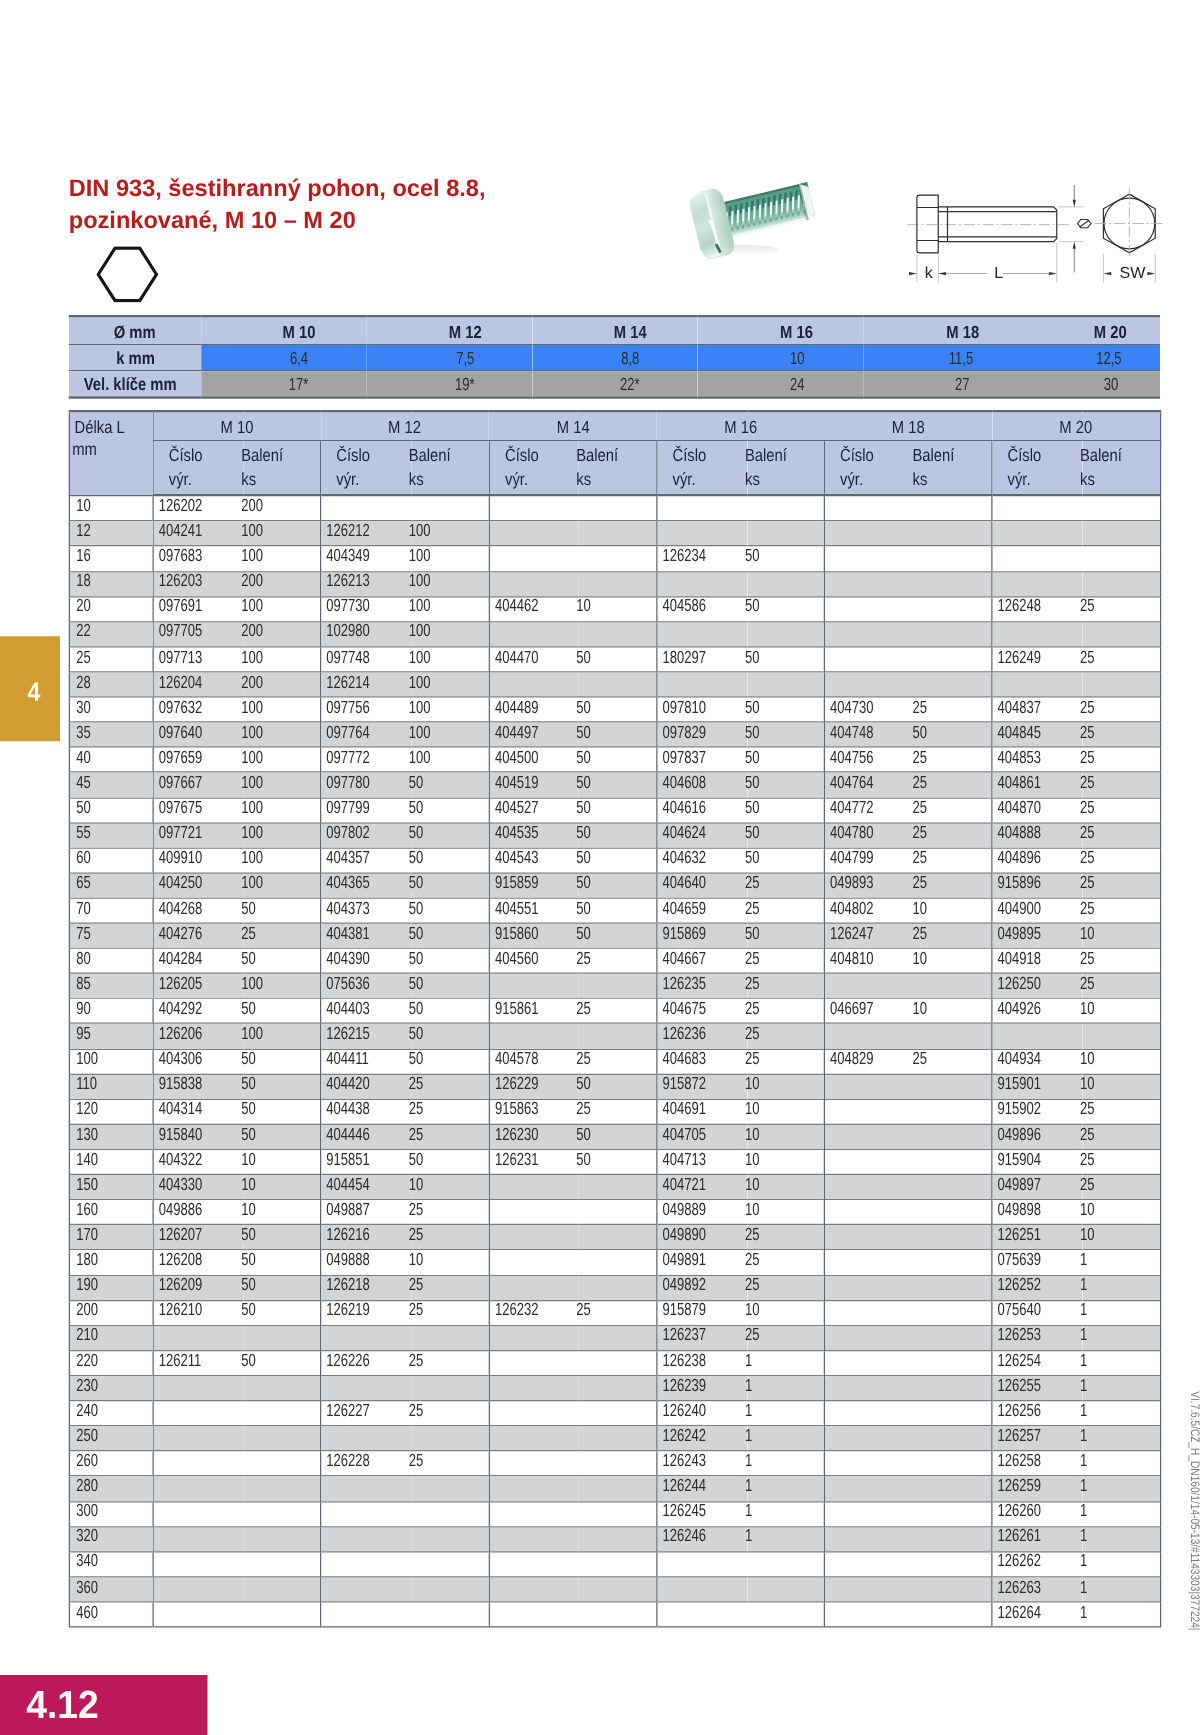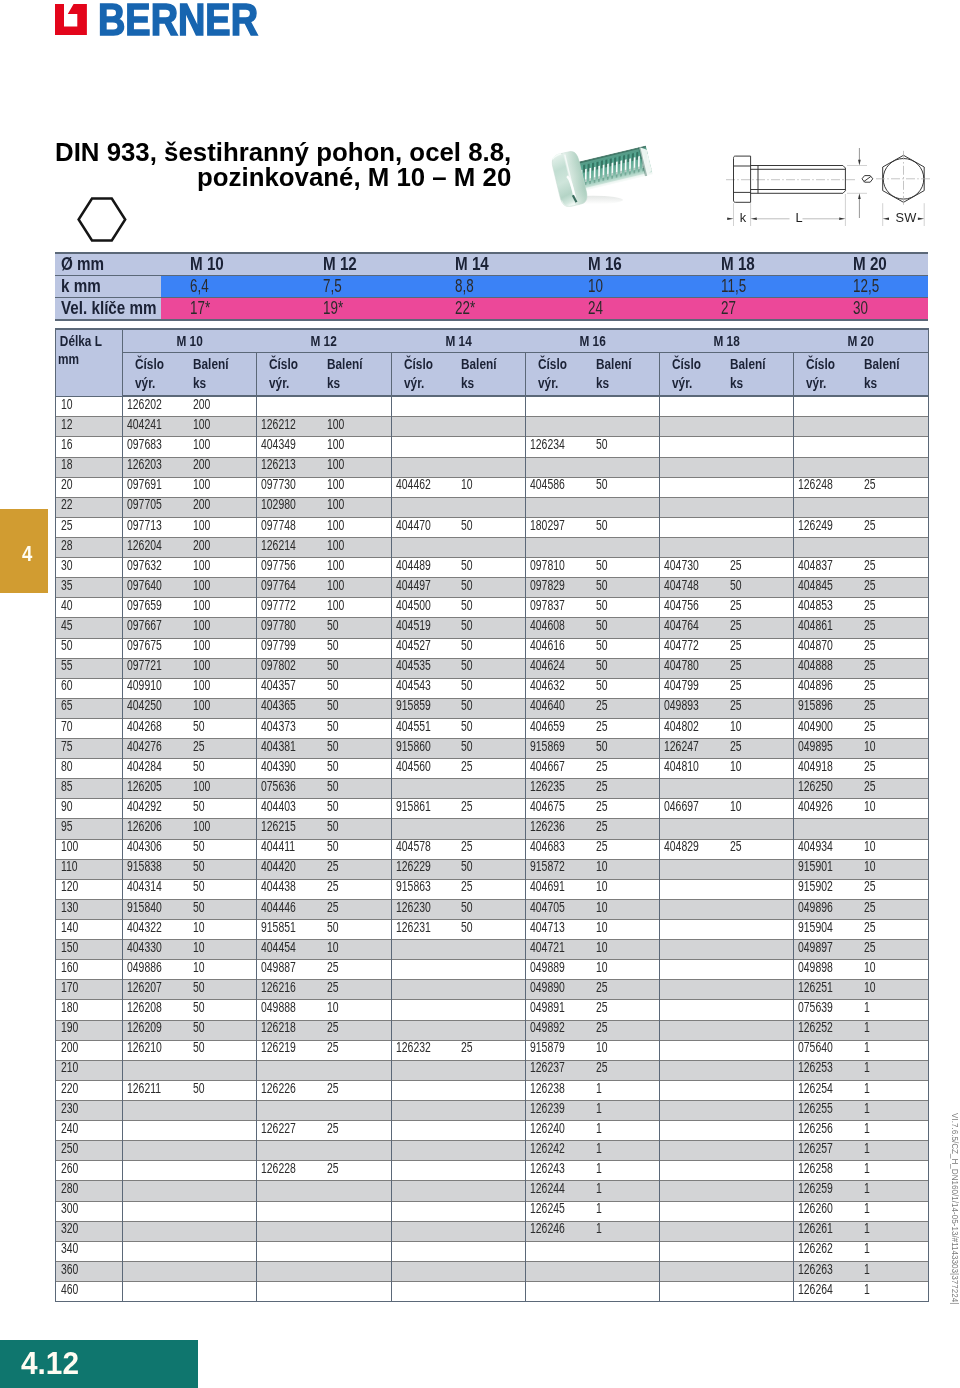--- a/index.html
+++ b/index.html
@@ -18,71 +18,71 @@
   .logo-mark{position:absolute;left:54.7px;top:4.1px;width:31.9px;height:31.2px;}
   .logo-text{position:absolute;left:98.0px;top:-3px;font-weight:bold;font-size:45px;
              color:#1765B0;line-height:45px;transform-origin:0 0;transform:scaleX(0.842);-webkit-text-stroke:1.6px #1765B0;}
 
   
   .titlebar{position:absolute;left:0;top:57.8px;width:960px;height:45.8px;background:#D19C31;}
   .titlebar span{position:absolute;left:53.9px;top:1.6px;font-size:38.3px;font-weight:bold;color:#FFFFFF;
                  transform-origin:0 0;transform:scaleX(0.878);display:inline-block;}
 
   
-  .heading{position:absolute;left:54.8px;top:140.3px;font-size:26px;font-weight:bold;color:#000000;line-height:24.7px;text-align:right;}
+  .heading{position:absolute;left:54.8px;top:140.3px;font-size:19px;font-weight:bold;color:#b91c1c;line-height:24.7px;}
   .heading div{transform-origin:0 0;transform:scaleX(0.993);}
 
   
   .hexicon{position:absolute;left:76.5px;top:196.5px;}
 
   
   .photo{position:absolute;left:545px;top:137px;}
   .drawing{position:absolute;left:718px;top:148px;}
 
   
   .sidetab{position:absolute;left:0;top:509.4px;width:47.9px;height:84px;background:#D19C31;}
   .sidetab span{position:absolute;left:21.5px;top:34.6px;font-weight:bold;font-size:21.5px;
      color:#FFFDF2;line-height:20px;display:inline-block;transform-origin:0 0;transform:scaleX(0.86);}
 
   
-  .badge{position:absolute;left:0;top:1339.6px;width:198px;height:48.4px;background:#0f766e;}
+  .badge{position:absolute;left:0;top:1339.6px;width:166px;height:48.4px;background:#be185d;}
   .badge span{position:absolute;left:21.0px;top:8.7px;font-size:31.5px;font-weight:bold;color:#FFFCF2;
      transform-origin:0 0;transform:scaleX(0.945);display:inline-block;line-height:31.5px;}
 
   
   .fcode{position:absolute;left:959.5px;top:1113px;font-size:9.9px;color:#7B7B7B;
      transform-origin:0 0;transform:rotate(90deg) scaleX(0.82);white-space:nowrap;line-height:9px;}
 
   
   table{border-collapse:collapse;}
 
   
   .spec{position:absolute;left:55px;top:252px;width:873px;table-layout:fixed;}
-  .spec td{padding:0;font-size:18px;color:#1B2236;white-space:nowrap;}
+  .spec td{padding:0;font-size:14px;color:#1B2236;white-space:nowrap;text-align:center;}
   .spec td .cx{transform:scaleX(0.745);}
   .spec td.lbl .cx,.spec tr.head td .cx{transform:scaleX(0.845);}
   .spec col.s0{width:105.6px;}
   .spec col.sv{width:132.6px;}
   .spec col.svlast{width:104.4px;}
   .spec .lbl{background:#BCC6E2;font-weight:bold;padding-left:6.1px;}
   .spec .v{padding-left:29.6px;}
   .spec tr.head td{background:#BCC6E2;font-weight:bold;height:21px;}
   .spec tr.head{border-top:2.2px solid #5B6878;border-bottom:1.5px solid #5B6878;}
   .spec tr.white td{height:20px;}
   .spec tr.white{border-bottom:1.5px solid #5B6878;}
   .spec tr.white td.v{background:#3b82f6;color:#2B2B2B;}
   .spec tr.gray td{height:19.5px;}
   .spec tr.gray{border-bottom:2.2px solid #5B6878;}
-  .spec tr.gray td.v{background:#ec4899;color:#2B2B2B;}
+  .spec tr.gray td.v{background:#a3a3a3;color:#2B2B2B;}
 
   
   .main{position:absolute;left:55px;top:328px;width:873px;table-layout:fixed;}
   .main td{padding:0;font-size:14px;color:#2B2B2B;vertical-align:middle;white-space:nowrap;}
   .main td .cx{transform:scaleX(0.745);}
-  .main thead td{background:#BCC6E2;color:#1B2236;font-weight:bold;}
+  .main thead td{background:#BCC6E2;color:#1B2236;font-weight:normal;}
   .main thead td .cx{transform:scaleX(0.845);}
   .main thead tr.grprow td{text-align:center;height:21.5px;border-bottom:1.3px solid #5B6878;
       border-top:2.2px solid #5B6878;}
   .main thead tr.grprow td .cx{transform-origin:50% 50%;}
   .main thead tr.grprow td.corner{text-align:left;}
   .main td.corner{padding-left:0px;vertical-align:top;padding-top:2px;line-height:18px;
                   border-right:1.3px solid #5B6878;border-left:1.3px solid #5B6878;
                   border-top:2.2px solid #5B6878;border-bottom:2.2px solid #5B6878;}
   .main td.corner .cx{transform-origin:0 50%;}
   .main thead tr.subrow td{height:40.5px;vertical-align:top;padding-top:2.2px;line-height:19.3px;
@@ -99,27 +99,20 @@
   .main tbody td.num{padding-left:4.0px;border-left:1.3px solid #5B6878;}
   .main tbody td.pack{padding-left:0px;}
   .main tbody td.pack .cx{left:-1.8px;}
   .main tbody td.pack.last{border-right:1.3px solid #5B6878;}
   .main col.c0{width:67px;} .main col.cn{width:72.2px;} .main col.cp{width:62.1px;}
 </style>
 </head>
 <body>
 
 <div class="page">
-<div class="logo">
-  <svg class="logo-mark" viewBox="0 0 31.9 31.2">
-    <path d="M0 0 H31.9 V31.2 H0 Z" fill="#E3051B"></path>
-    <path d="M9.0 0 L18.6 0 L12.8 10.1 L22.3 10.1 L22.3 22.4 L9.0 22.4 Z" fill="#FFFFFF"></path>
-  </svg>
-  <div class="logo-text">BERNER</div>
-</div>
 <div class="heading">
       <div>DIN 933, šestihranný pohon, ocel 8.8,</div>
       <div>pozinkované, M 10 – M 20</div>
     </div>
 <svg class="hexicon" width="50" height="45" viewBox="0 0 50 45">
   <polygon points="15.0,1.5 34.8,1.5 48.2,22.5 34.8,43.5 15.0,43.5 1.6,22.5" fill="none" stroke="#151515" stroke-width="2.5" stroke-linejoin="miter"></polygon>
 </svg>
 <svg class="photo" width="112" height="70" viewBox="0 0 112 70">
   <defs>
     <linearGradient id="gHead" x1="0" y1="0" x2="0.12" y2="1">

